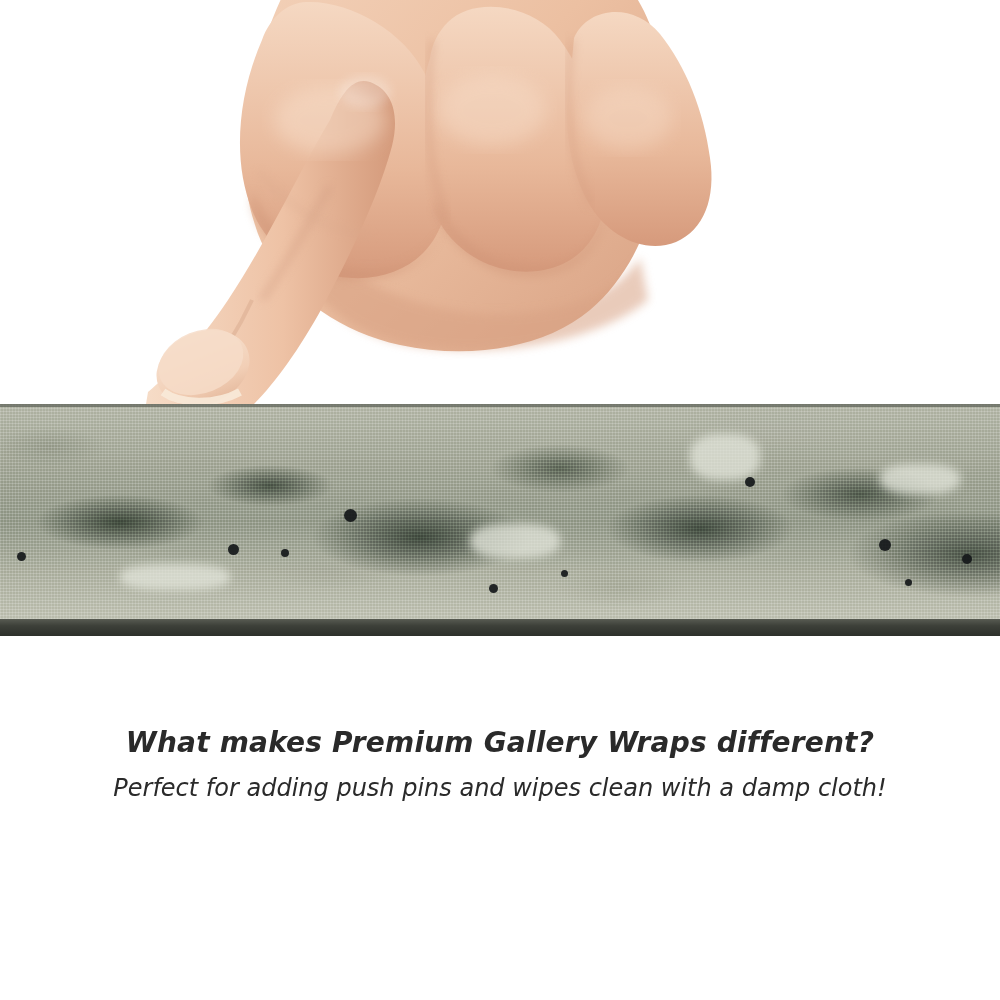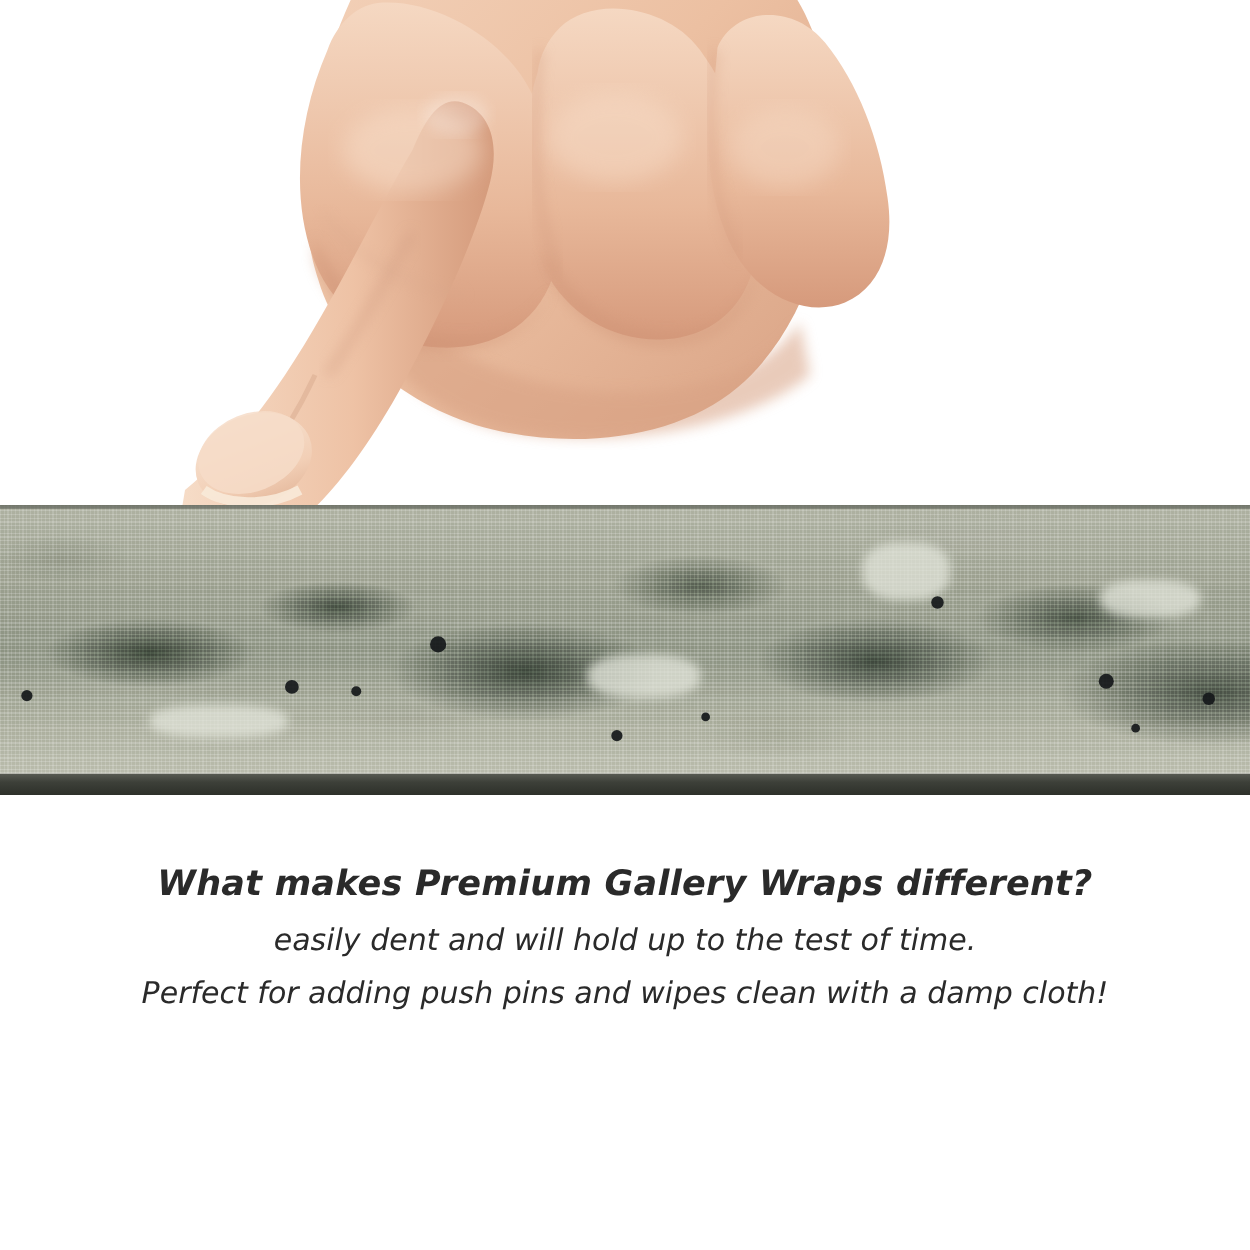--- a/index.html
+++ b/index.html
@@ -107,20 +107,21 @@
     text-align: center;
     color: #2a2a2a;
     font-family: "DejaVu Sans", sans-serif;
     font-style: italic;
   }
   .caption-title {
     font-size: 28px;
     font-weight: 700;
     letter-spacing: 0.2px;
     margin-bottom: 12px;
+    margin-top: 36px;
   }
   .caption-body {
     font-size: 24px;
     font-weight: 400;
     line-height: 1.42;
   }
   .caption-body .line {
     display: block;
   }
   .caption-last {
@@ -215,18 +216,17 @@
       <div class="speck" style="left:905px; top:175px; width:7px; height:7px;"></div>
       <div class="speck" style="left:17px; top:148px; width:9px; height:9px;"></div>
       <div class="canvas-top-edge"></div>
     </div>
     <div class="canvas-bottom-edge"></div>
   </div>
 
   <div class="caption">
     <div class="caption-title">What makes Premium Gallery Wraps different?</div>
     <div class="caption-body">
-      <span class="line">easily dent and will hold up to the test of time.</span>
       <span class="caption-last">Perfect for adding push pins and wipes clean with a damp cloth!</span>
     </div>
   </div>
 
 </div>
 
 </body></html>

